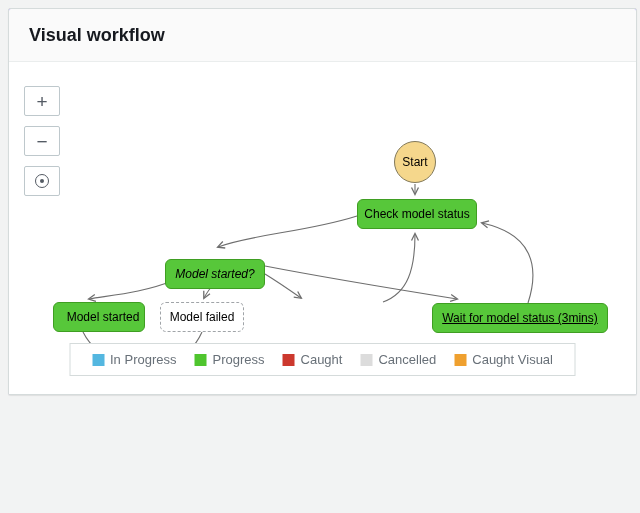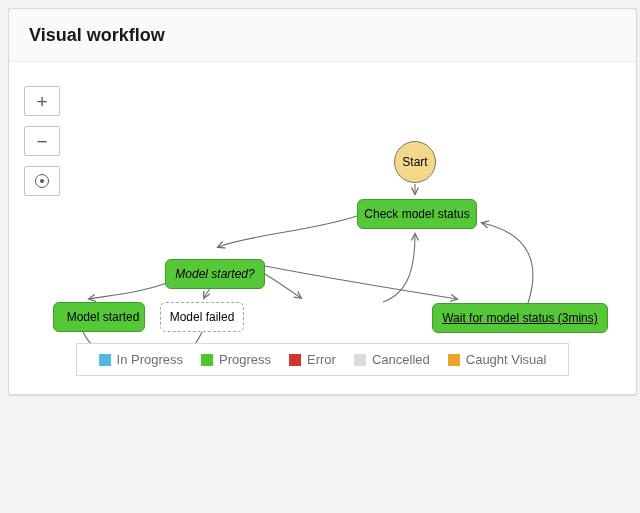--- a/index.html
+++ b/index.html
@@ -147,21 +147,21 @@
         <span class="legend-item">
           <span class="legend-swatch" style="background: rgb(84, 183, 224);"></span>
           <span class="legend-label">In Progress</span>
         </span>
         <span class="legend-item">
           <span class="legend-swatch" style="background: rgb(79, 197, 46);"></span>
           <span class="legend-label">Progress</span>
         </span>
         <span class="legend-item">
           <span class="legend-swatch" style="background: rgb(204, 56, 46);"></span>
-          <span class="legend-label">Error</span>
+          <span class="legend-label">Caught</span>
         </span>
         <span class="legend-item">
           <span class="legend-swatch" style="background: rgb(220, 220, 220);"></span>
           <span class="legend-label">Cancelled</span>
         </span>
         <span class="legend-item">
           <span class="legend-swatch" style="background: rgb(239, 160, 47);"></span>
           <span class="legend-label">Caught Visual</span>
         </span>
       </div>

